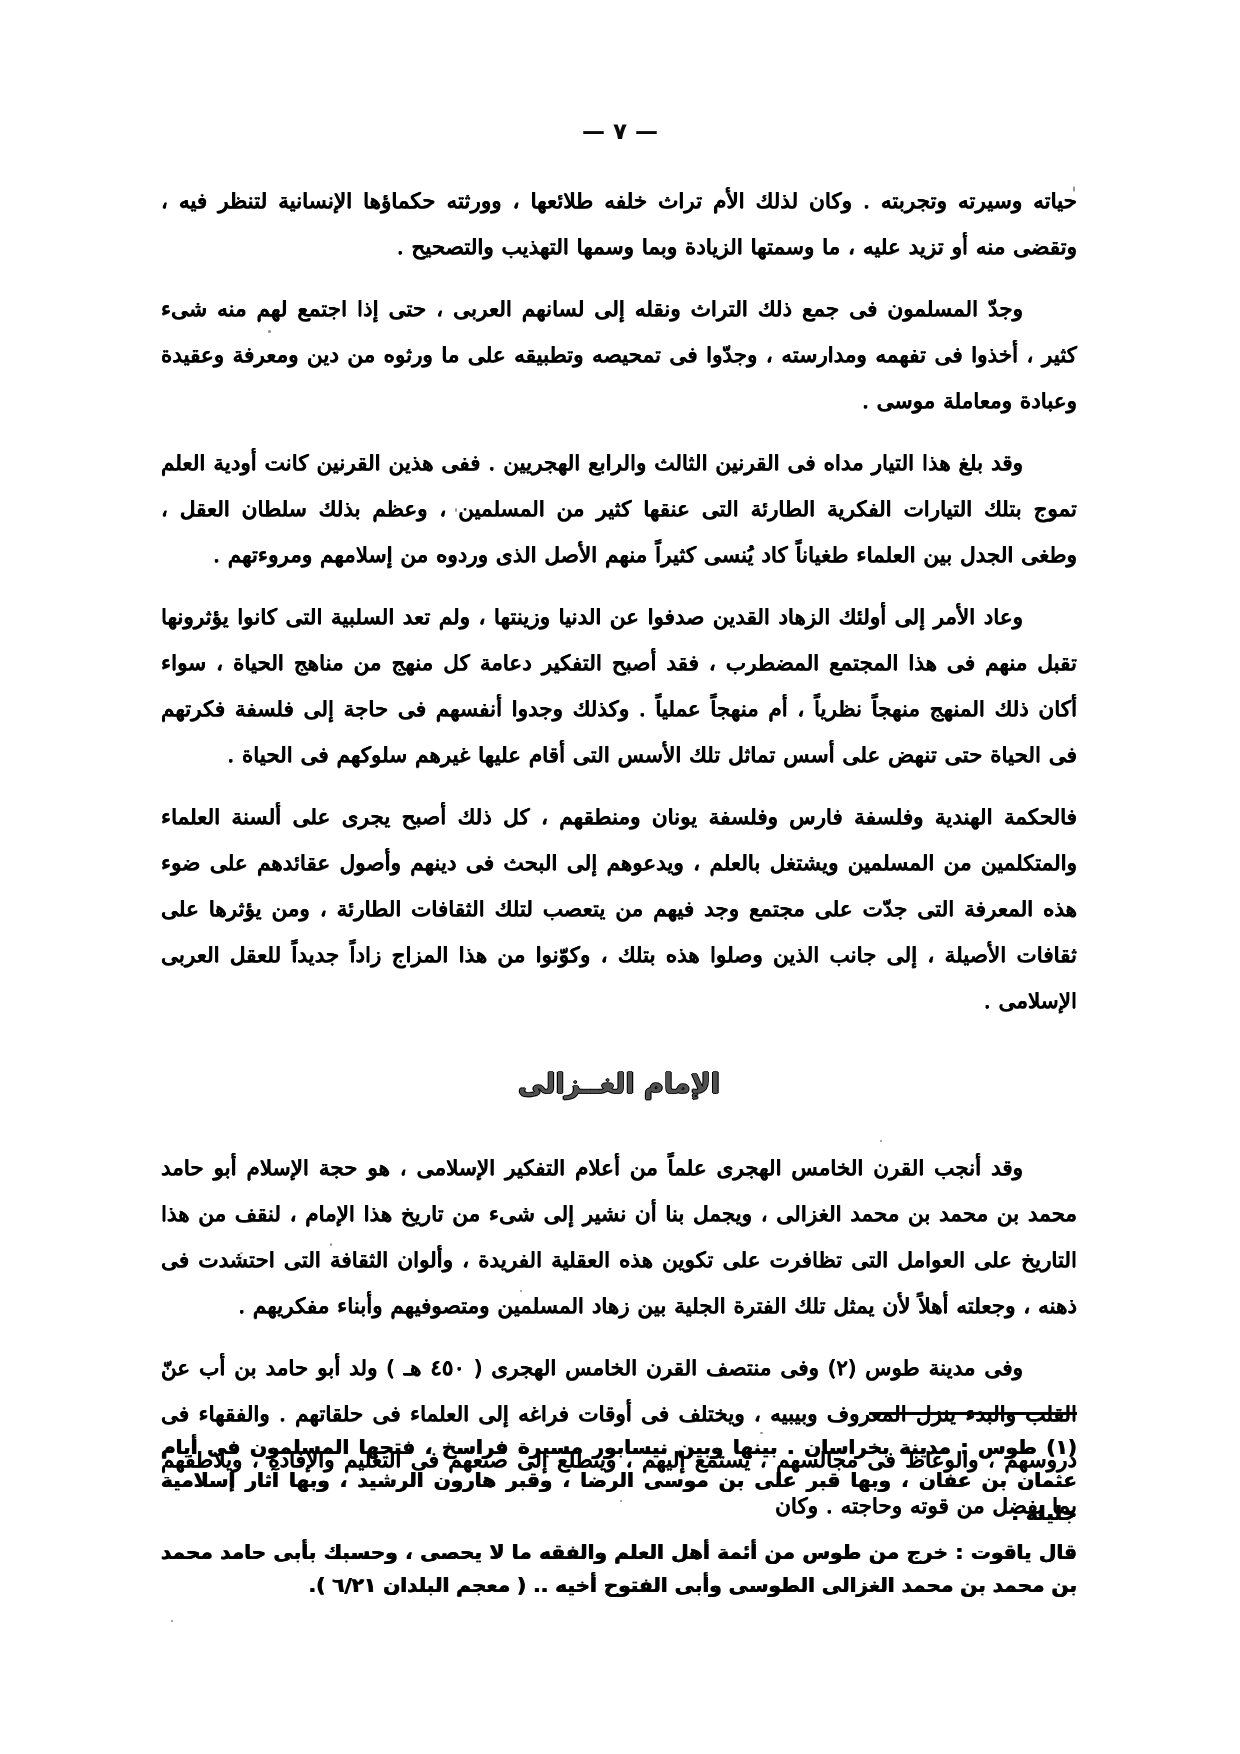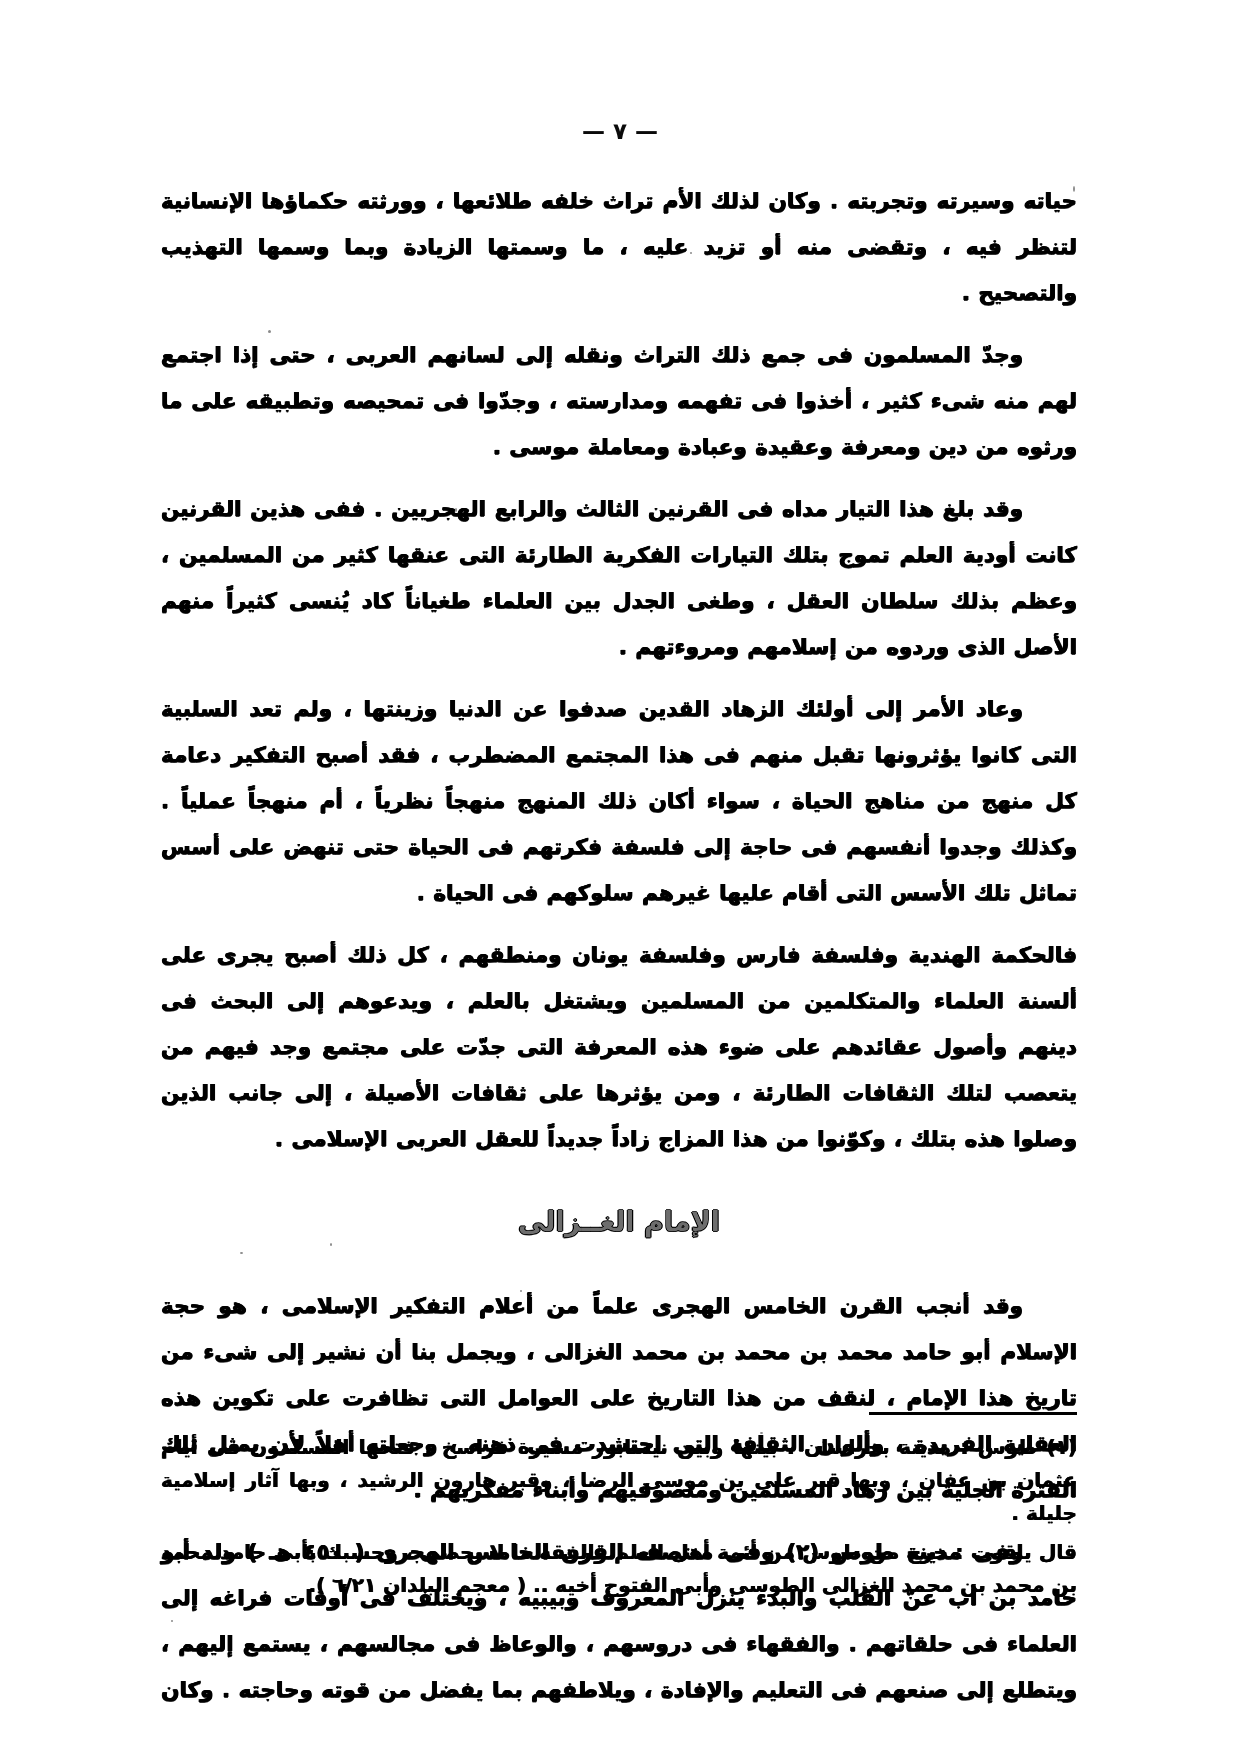--- a/index.html
+++ b/index.html
@@ -50,21 +50,21 @@
     width: 916px;
   }
 
   p.para {
     margin: 0 0 16px 0;
     text-align: justify;
     text-align-last: right;
     direction: rtl;
     font-size: 21.5px;
     line-height: 46px;
-    font-weight: 700;
+    font-weight: 400;
     color: #0b0b0b;
     word-spacing: 1px;
     
     text-shadow:
        0.6px 0   0 rgba(0,0,0,.95),
       -0.6px 0   0 rgba(0,0,0,.95),
        0   0.5px 0 rgba(0,0,0,.80),
        0  -0.4px 0 rgba(0,0,0,.70);
     -webkit-font-smoothing: none;
   }
@@ -74,21 +74,21 @@
   
   .inkwrap { filter: contrast(1.45) saturate(0); }
 
   
   .section-heading {
     margin: 44px 0 46px 0;
     text-align: center;
     font-size: 27px;
     font-weight: 700;
     letter-spacing: 0px;
-    color: #737373;
+    color: #0369a1;
     direction: rtl;
     text-shadow:
        0.9px 0 0 rgba(0,0,0,1),
       -0.9px 0 0 rgba(0,0,0,1),
        0 0.7px 0 rgba(0,0,0,.9),
        0 -0.6px 0 rgba(0,0,0,.8);
   }
 
   
   .footnote-area {

